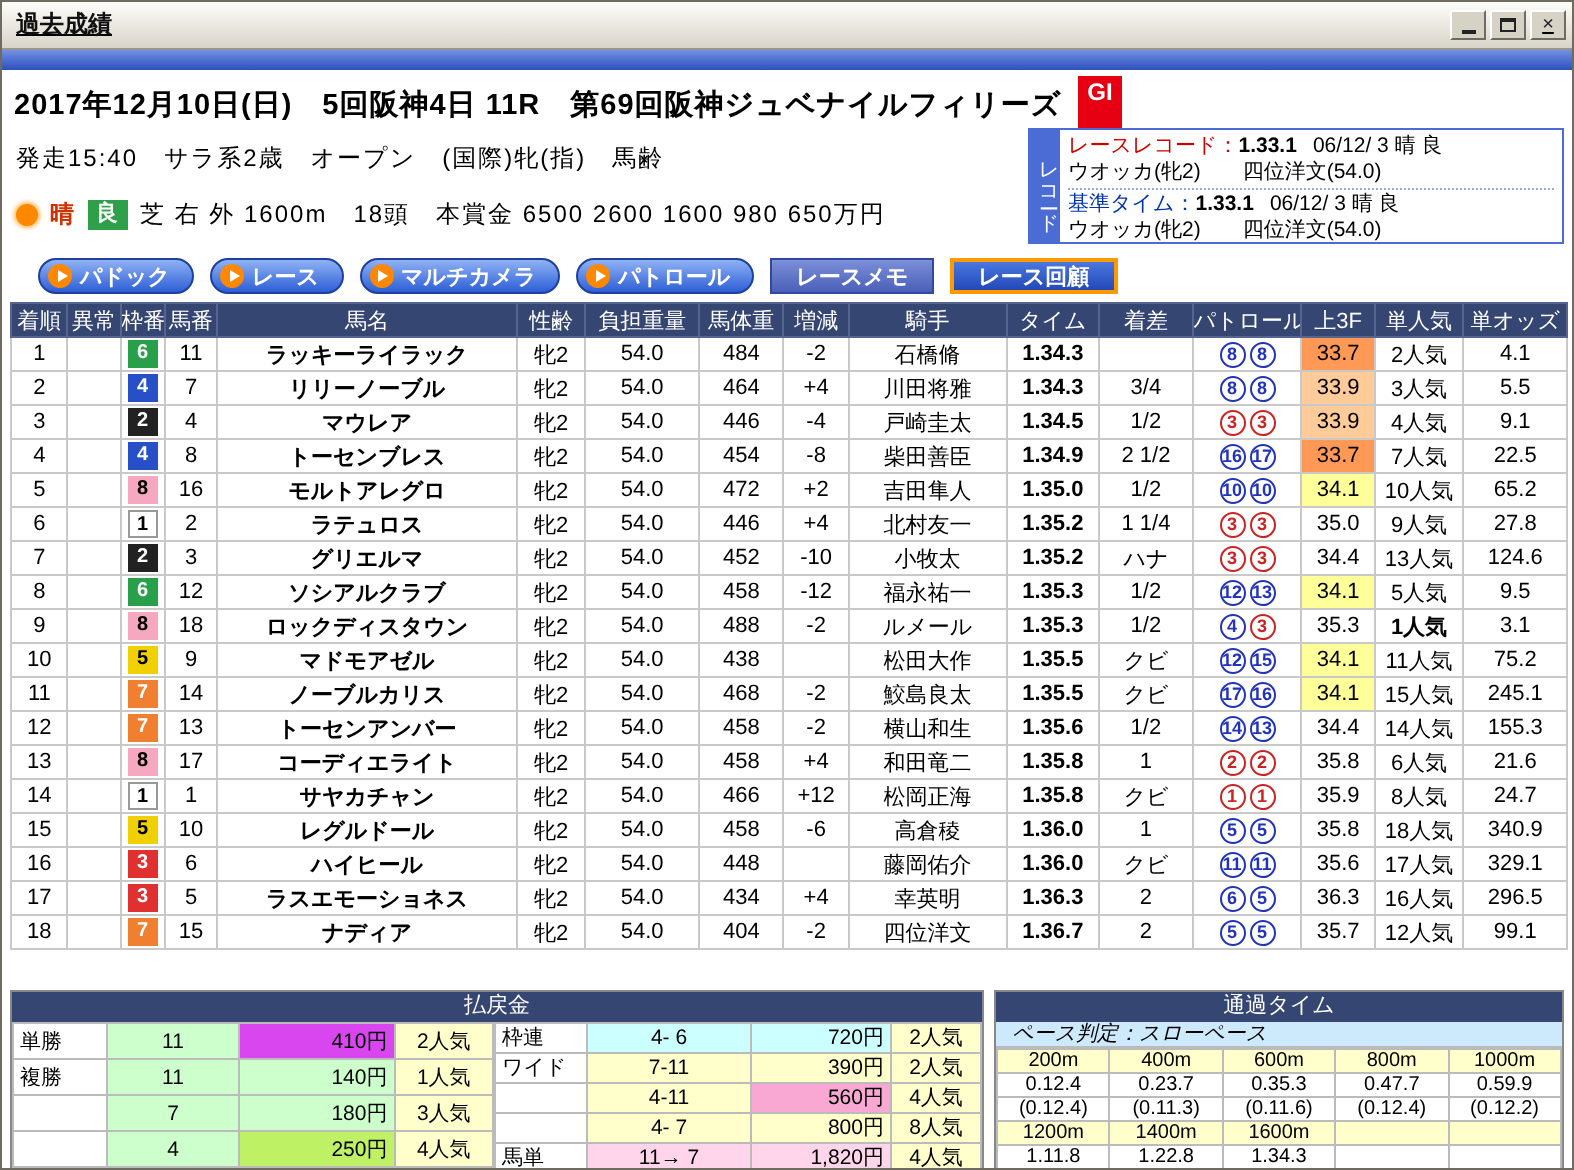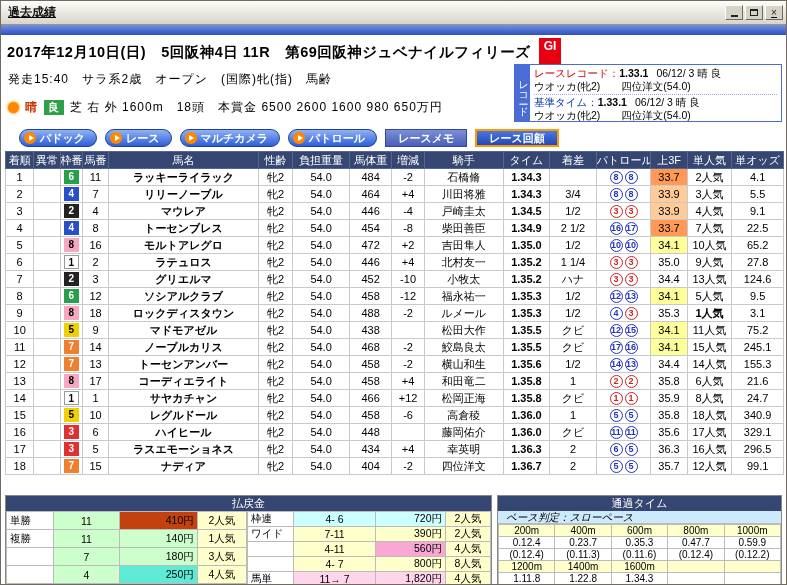--- a/index.html
+++ b/index.html
@@ -568,39 +568,39 @@
             <colgroup>
                 <col style="width:46px">
                 <col style="width:64px">
                 <col style="width:76px">
                 <col style="width:48px">
               </colgroup>
             <tbody>
                 <tr>
                   <td class="pt-type">単勝</td>
                   <td class="pt-num" style="background: rgb(204, 255, 204);">11</td>
-                  <td class="pt-amount" style="background: #c2410c; margin-left: 24px;">410円</td>
+                  <td class="pt-amount" style="background: #d946ef; margin-left: 24px;">410円</td>
                   <td class="pt-pop" style="background: rgb(255, 255, 204);">2人気</td>
                 </tr>
                 <tr>
                   <td class="pt-type">複勝</td>
                   <td class="pt-num" style="background: rgb(204, 255, 204);">11</td>
                   <td class="pt-amount" style="background: rgb(204, 255, 204);">140円</td>
                   <td class="pt-pop" style="background: rgb(255, 255, 204);">1人気</td>
                 </tr>
                 <tr>
                   <td class="pt-type"></td>
                   <td class="pt-num" style="background: rgb(204, 255, 204);">7</td>
                   <td class="pt-amount" style="background: rgb(204, 255, 204);">180円</td>
                   <td class="pt-pop" style="background: rgb(255, 255, 204);">3人気</td>
                 </tr>
                 <tr>
                   <td class="pt-type"></td>
                   <td class="pt-num" style="background: rgb(204, 255, 204);">4</td>
-                  <td class="pt-amount" style="background: #5eead4; margin-left: 14px;">250円</td>
+                  <td class="pt-amount" style="background: #bef264; margin-left: 14px;">250円</td>
                   <td class="pt-pop" style="background: rgb(255, 255, 204);">4人気</td>
                 </tr>
                 <tr>
                   <td class="pt-type">3連複</td>
                   <td class="pt-num" style="background: rgb(204, 255, 204);">4-7-11</td>
                   <td class="pt-amount" style="background: rgb(204, 255, 204);">2,160円</td>
                   <td class="pt-pop" style="background: rgb(255, 255, 204);">7人気</td>
                 </tr>
               </tbody>
           </table>

